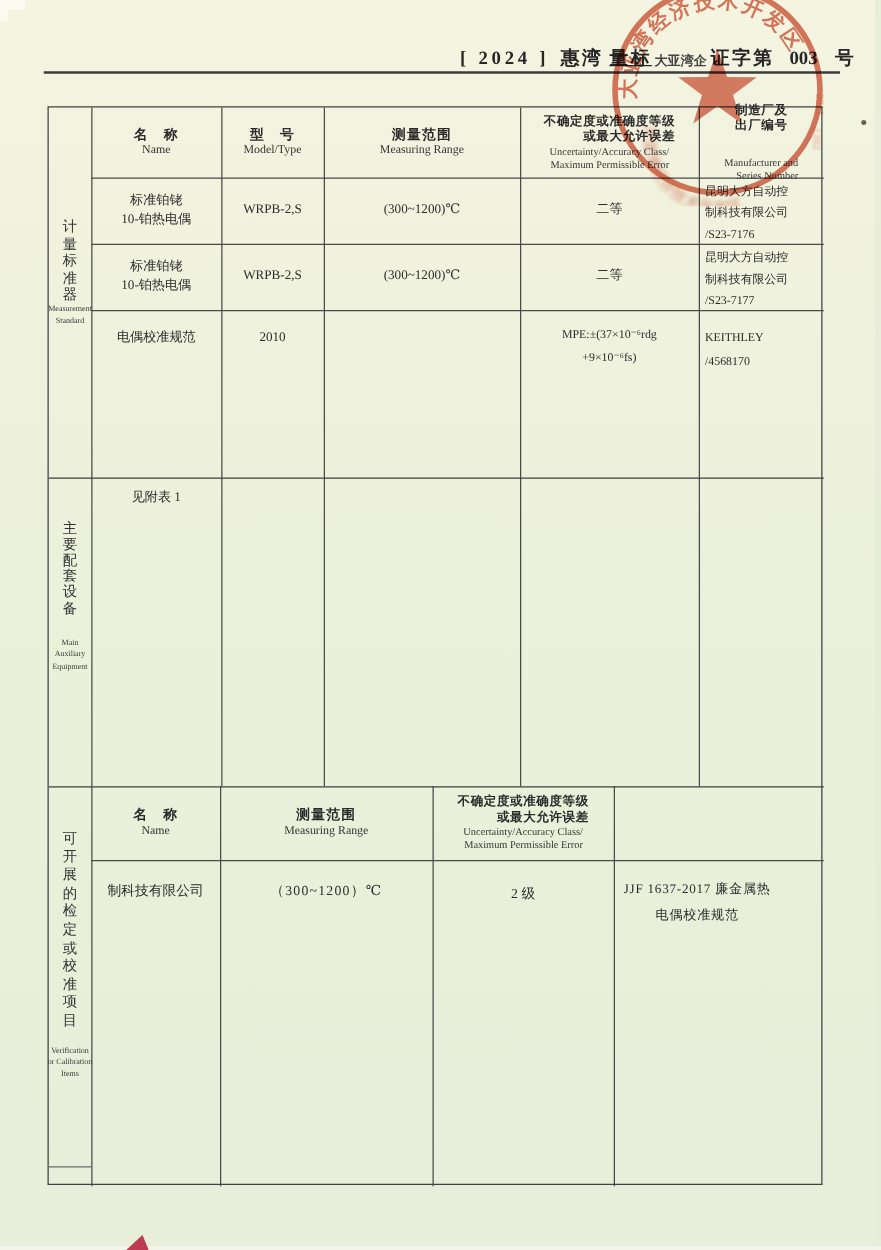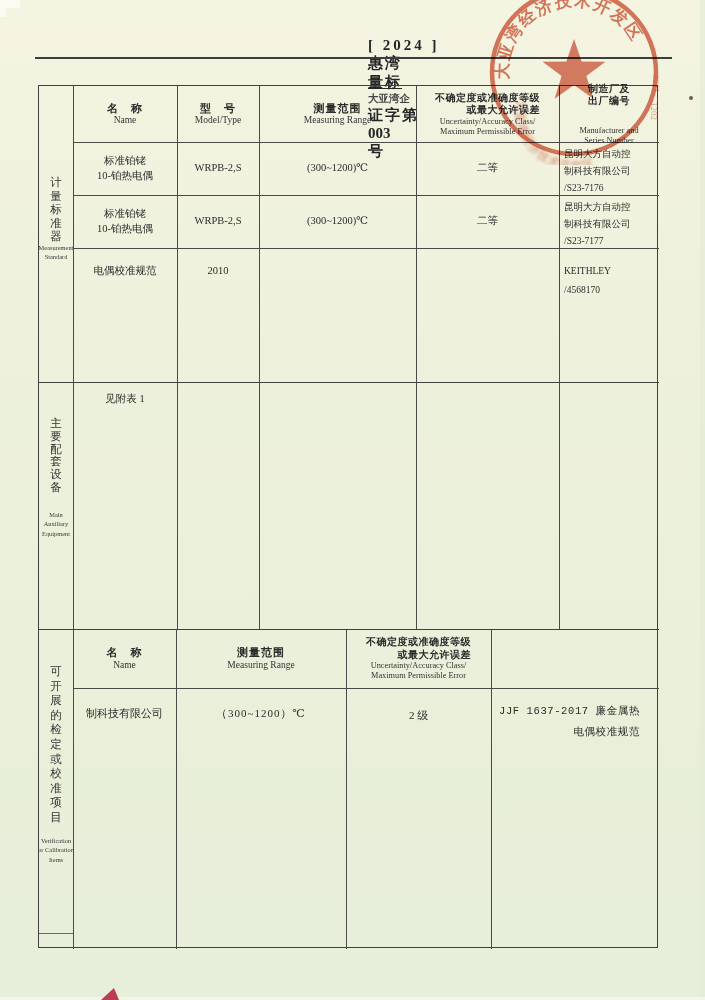--- a/index.html
+++ b/index.html
@@ -7,32 +7,32 @@
   #page{position:relative;width:705px;height:1000px;overflow:hidden;
         background:linear-gradient(180deg,#f4f4e1 0%,#eff2dd 25%,#eaf0da 60%,#e7eed9 100%);color:#2b2b2b;}
   .abs{position:absolute;}
   .pre{white-space:pre-line;}
   .line{position:absolute;background:#4a4a4a;}
   .cell{position:absolute;display:flex;flex-direction:column;align-items:center;justify-content:center;text-align:center;line-height:1.35;}
   .cell-top{justify-content:flex-start;}
   .cn-h{font-weight:700;font-size:11px;letter-spacing:1px;}
   .cn-h2{font-weight:700;font-size:10px;letter-spacing:0.5px;line-height:1.25;text-align:right;}
   .en-h{font-size:9.5px;line-height:1.25;color:#333;}
-  .en-h2{font-size:8.3px;line-height:1.18;color:#333;}
+  .en-h2{font-size:8.3px;line-height:1.18;color:#333;text-align:right;}
   .val{font-size:10.5px;}
   .vtext{position:absolute;width:34px;text-align:center;font-size:11.5px;color:#333;}
   .vchar{display:block;}
   .s1v .vchar{line-height:13.5px;}
   .s2v .vchar{line-height:12.8px;}
   .s3v .vchar{line-height:14.6px;}
   .len{position:absolute;width:36px;left:-1px;font-size:6.4px;line-height:1.45;text-align:center;color:#3a3a3a;}
   #table-box{position:absolute;left:38px;top:85px;width:620px;height:863px;border:1.4px solid #404040;box-sizing:border-box;}
   .mfr{font-size:9.5px;line-height:17px;text-align:left;align-items:flex-start;padding:5px 0 0 5px;box-sizing:border-box;}
   #seal{position:absolute;left:483px;top:-20px;mix-blend-mode:multiply;opacity:0.88;}
-  #header-row{position:absolute;left:368px;top:37px;display:flex;align-items:flex-start;font-weight:700;font-size:15px;color:#262626;white-space:nowrap;flex-direction:column;}
+  #header-row{position:absolute;left:368px;top:37px;display:flex;align-items:flex-end;font-weight:700;font-size:15px;color:#262626;white-space:nowrap;}
   #header-row .gap{display:inline-block;width:9px;}
   .speck{position:absolute;border-radius:50%;}
 </style>
 </head>
 <body>
 
 <div id="page">
 
   <div class="abs" style="left:0;top:0;width:20px;height:8px;background:#fbfbf2;"></div>
   <div class="abs" style="left:0;top:0;width:6px;height:17px;background:#fbfbf2;"></div>
@@ -122,20 +122,22 @@
 10-铂热电偶</div>
     <div class="cell val" style="left:138px;top:109px;width:82px;height:53px;">WRPB-2,S</div>
     <div class="cell val" style="left:220px;top:109px;width:157px;height:53px;">(300~1200)℃</div>
     <div class="cell val" style="left:377px;top:109px;width:143px;height:53px;">二等</div>
     <div class="cell mfr pre" style="left:520px;top:109px;width:100px;height:53px;">昆明大方自动控
 制科技有限公司
 /S23-7177</div>
 
     <div class="cell val" style="left:34px;top:162px;width:104px;height:46px;">电偶校准规范</div>
     <div class="cell val" style="left:138px;top:162px;width:82px;height:46px;">2010</div>
+    <div class="cell pre" style="left:377px;top:162px;width:143px;height:60px;font-size:9.5px;line-height:19px;">MPE:±(37×10⁻⁶rdg
++9×10⁻⁶fs)</div>
     <div class="cell mfr pre" style="left:520px;top:162px;width:100px;height:60px;line-height:19px;">KEITHLEY
 /4568170</div>
 
     <div class="vtext s2v" style="left:0;top:331px;">
         <span class="vchar">主</span>
         <span class="vchar">要</span>
         <span class="vchar">配</span>
         <span class="vchar">套</span>
         <span class="vchar">设</span>
         <span class="vchar">备</span>
@@ -169,21 +171,21 @@
     <div class="cell" style="left:307px;top:543px;width:145px;height:59px;">
       <span class="cn-h2 pre">不确定度或准确度等级
 或最大允许误差</span>
       <span class="en-h2 pre">Uncertainty/Accuracy Class/
 Maximum Permissible Error</span>
     </div>
 
     <div class="cell cell-top" style="left:34px;top:602px;width:103px;height:60px;padding-top:18px;box-sizing:border-box;font-size:11px;">制科技有限公司</div>
     <div class="cell cell-top" style="left:137px;top:602px;width:170px;height:60px;padding-top:18px;box-sizing:border-box;font-size:11px;letter-spacing:1px;">（300~1200）℃</div>
     <div class="cell cell-top" style="left:307px;top:602px;width:145px;height:60px;padding-top:20px;box-sizing:border-box;font-size:11px;">2 级</div>
-    <div class="cell cell-top pre" style="left:452px;top:602px;width:168px;height:70px;padding:13px 0 0 8px;box-sizing:border-box;font-size:10.5px;line-height:21px;text-align:right;align-items:flex-start;letter-spacing:0.6px;font-family:Liberation Mono, monospace;">JJF 1637-2017 廉金属热
+    <div class="cell cell-top pre" style="left:452px;top:602px;width:168px;height:70px;padding:13px 0 0 8px;box-sizing:border-box;font-size:10.5px;line-height:21px;text-align:center;align-items:flex-start;letter-spacing:0.6px;">JJF 1637-2017 廉金属热
 电偶校准规范</div>
   </div>
 
   <svg id="seal" width="195" height="185" viewBox="0 0 195 185">
     <g fill="none" stroke="#cf4a2e" opacity="0.85">
       <circle cx="91" cy="92" r="82" stroke-width="4.5" style="filter:blur(0.4px);"></circle>
     </g>
     <polygon points="91,59 83.4,81.5 59.6,81.8 78.6,96 71.6,118.7 91,105 110.4,118.7 103.4,96 122.4,81.8 98.6,81.5" fill="#cf4a2e" opacity="0.8" style="filter:blur(0.4px);"></polygon>
     <defs>
       <path id="arcTop" d="M 26,103.5 A 66,66 0 1 1 156,103.5"></path>

